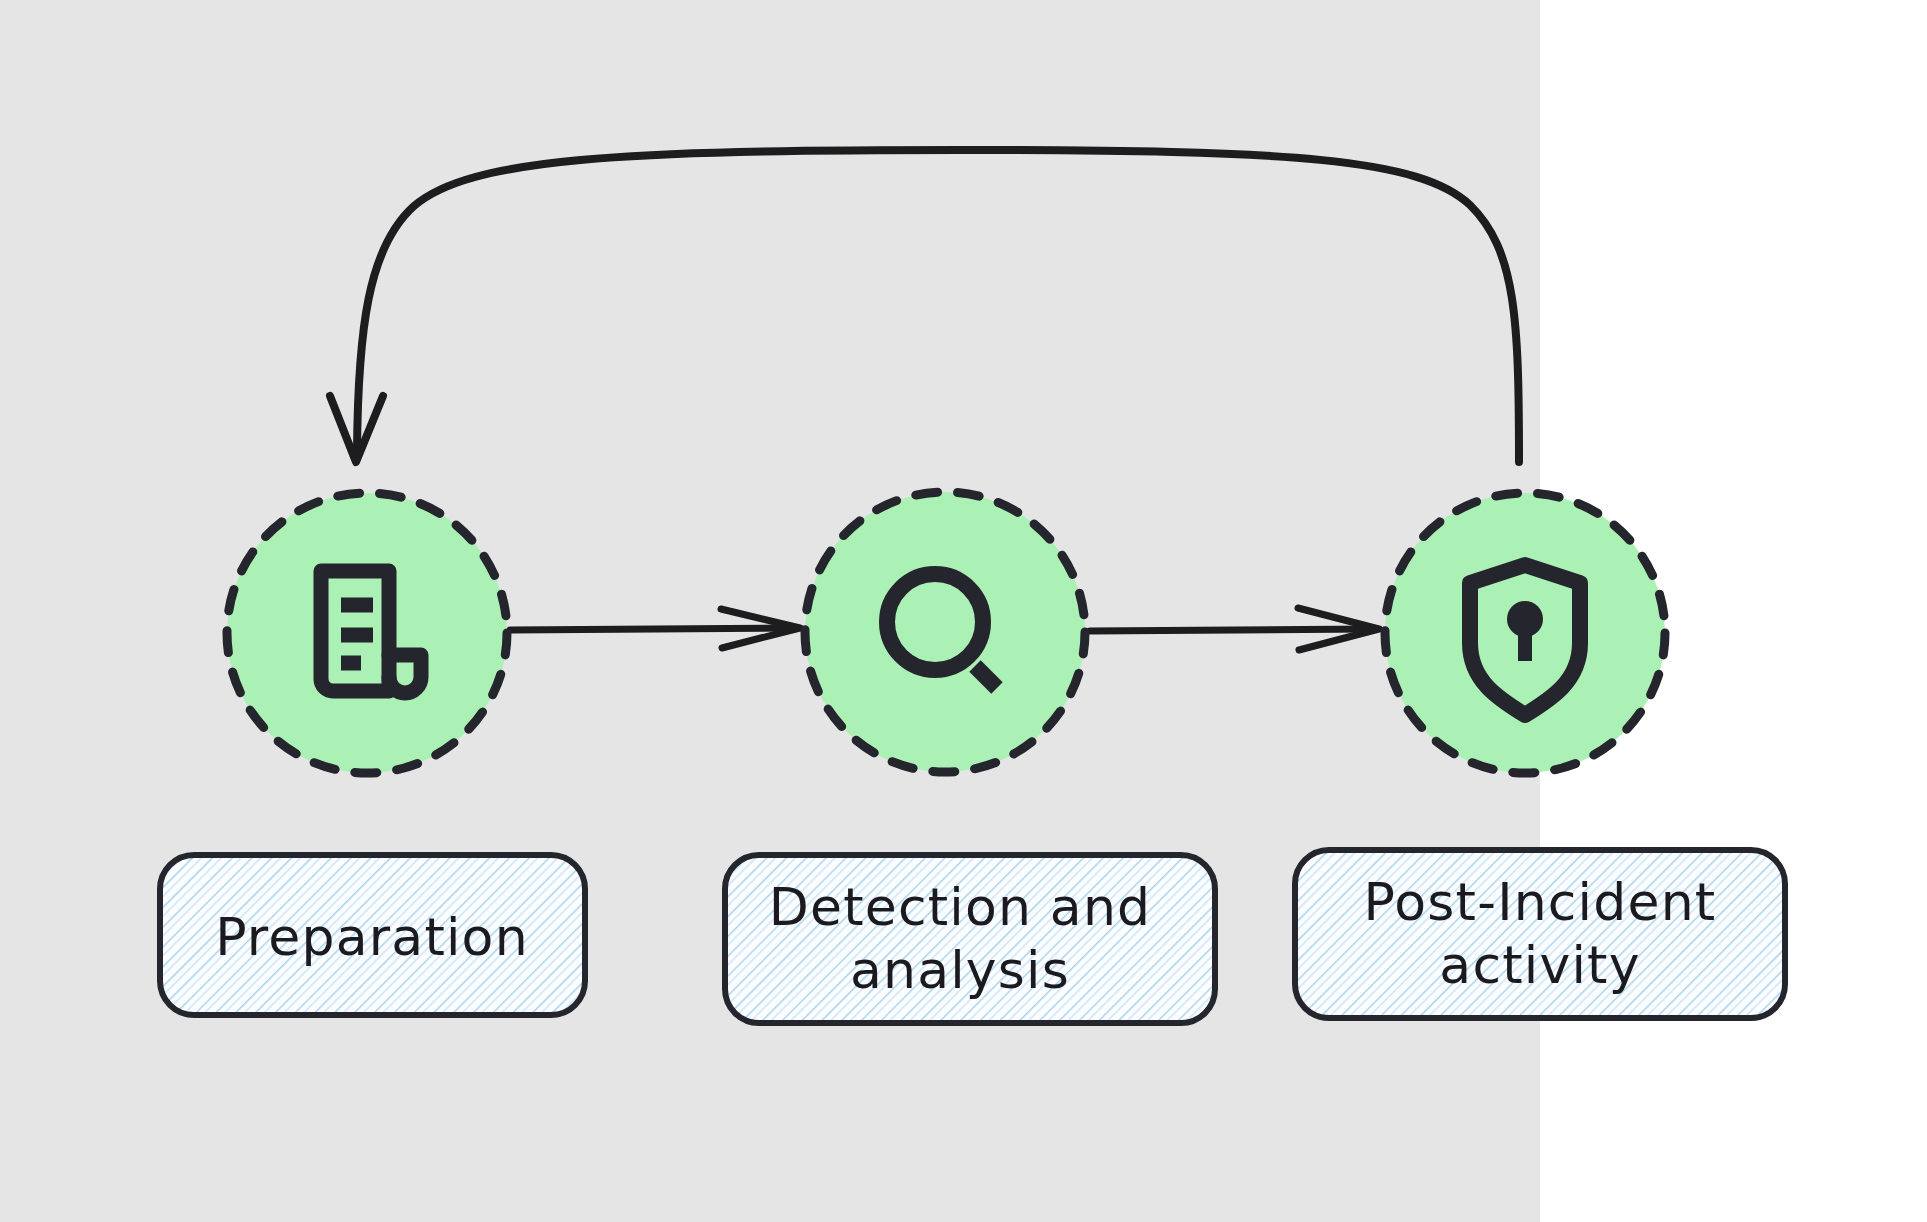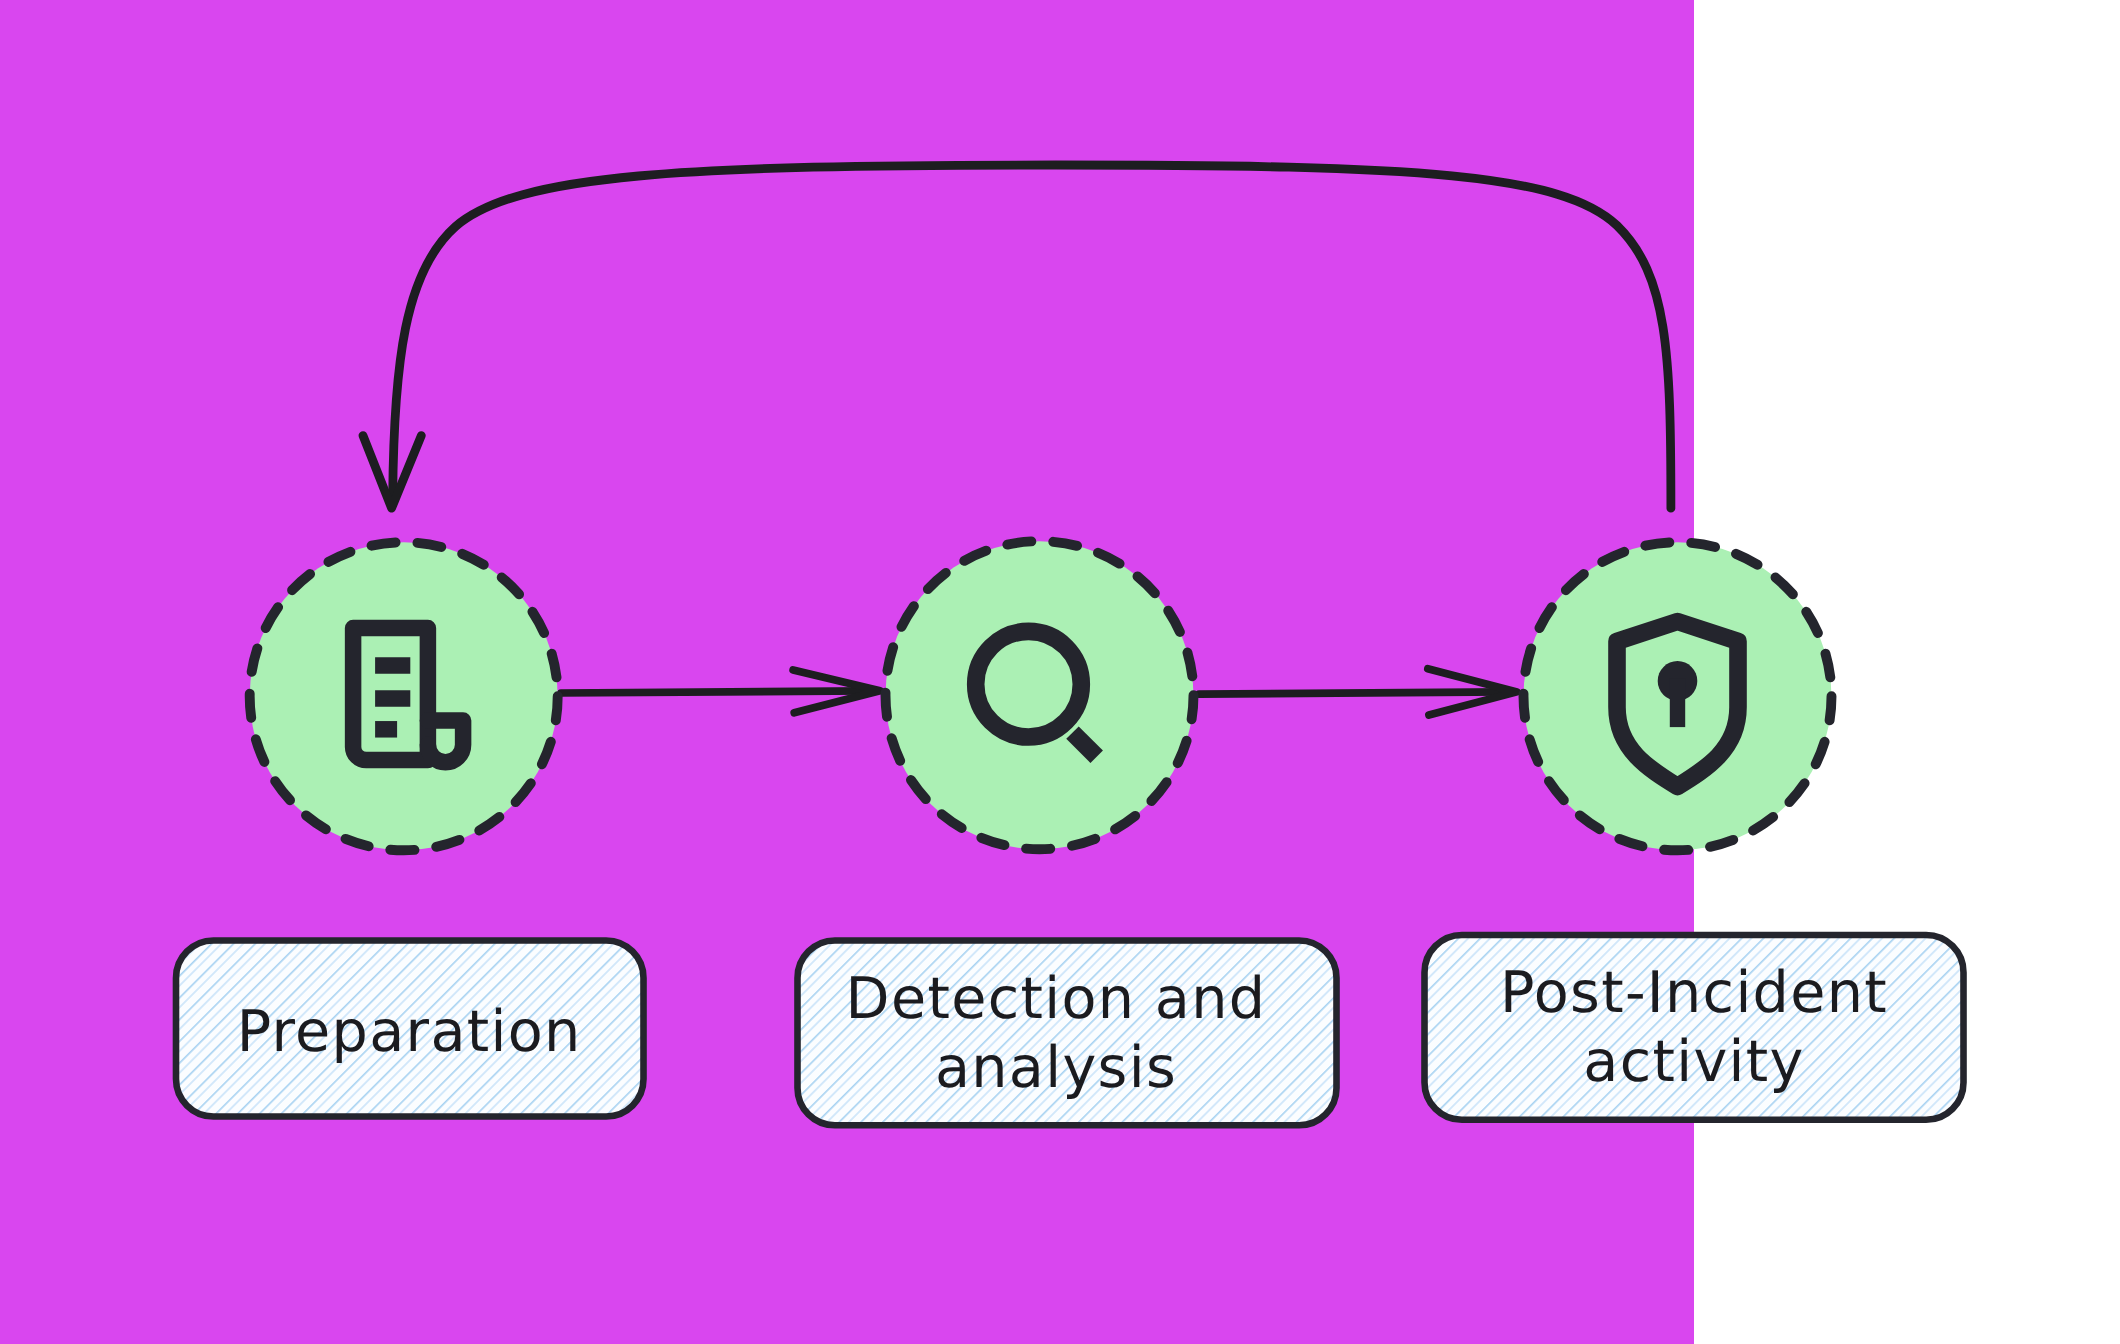--- a/index.html
+++ b/index.html
@@ -10,21 +10,21 @@
   body {
     width: 1927px;
     height: 1222px;
     overflow: hidden;
     font-family: "DejaVu Sans", sans-serif;
   }
   #canvas {
     position: relative;
     width: 1540px;
     height: 1222px;
-    background: #d946ef;
+    background: #e5e5e5;
   }
   #diagram-svg {
     position: absolute;
     top: 0;
     left: 0;
     width: 1927px;
     height: 1222px;
   }
   .node-label-text {
     font-family: "DejaVu Sans", sans-serif;

